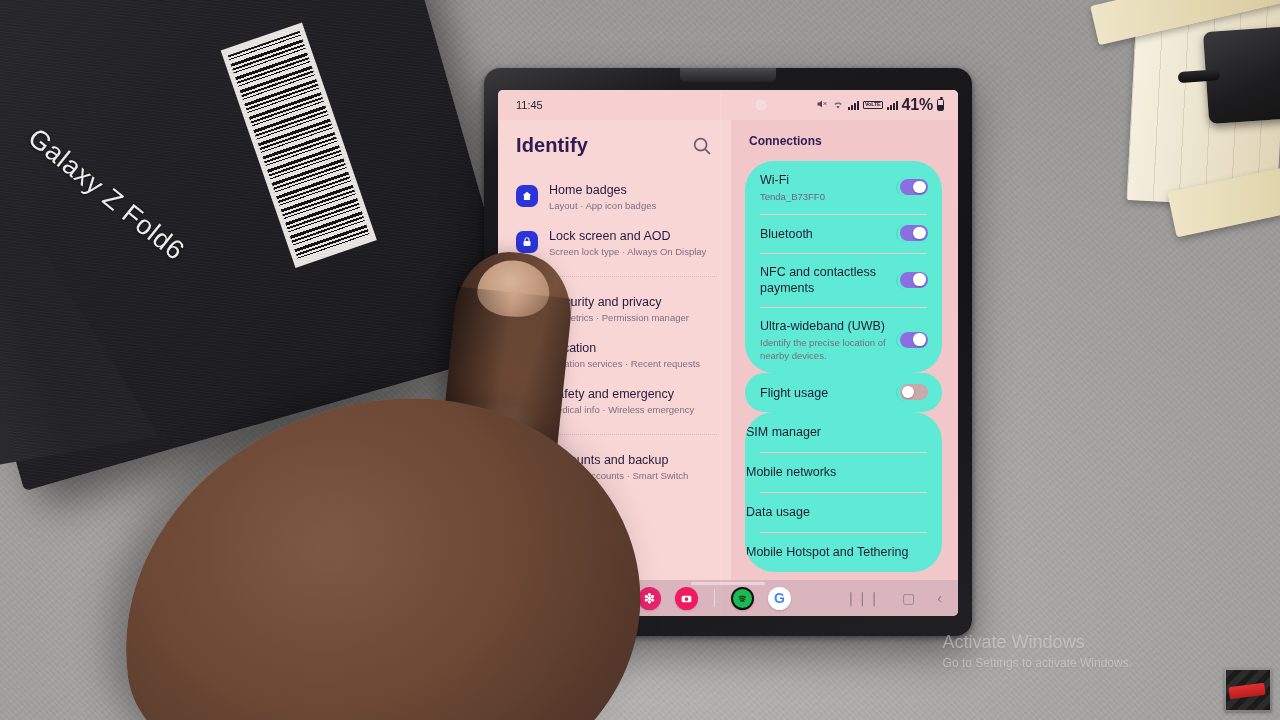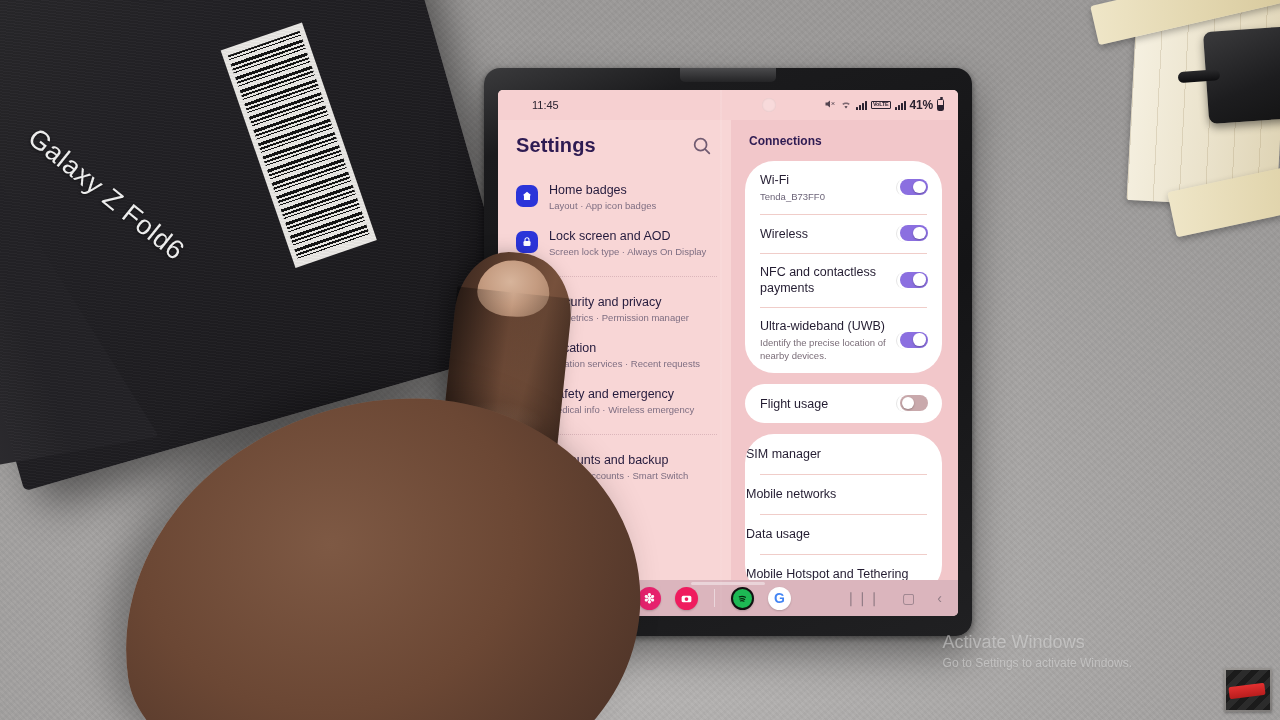--- a/index.html
+++ b/index.html
@@ -163,34 +163,34 @@
     overflow: hidden;
     display: flex;
     flex-direction: column;
   }
 
   
   #status-bar {
     height: 30px;
     flex: 0 0 30px;
     display: flex; align-items: center; justify-content: space-between;
-    padding: 0 14px 0 34px;
+    padding: 0 14px 0 18px;
     background: #f6d0d1;
     font-size: 11px;
     color: #2b2230;
   }
   #status-right { display: flex; align-items: center; gap: 4px; }
   .sb-icon { display: inline-block; opacity: .8; }
   #camera-dot {
     width: 14px; height: 14px; border-radius: 50%;
     background: rgba(255,255,255,.22);
     box-shadow: inset 0 0 2px rgba(0,0,0,.12);
     margin-right: 44px;
   }
-  #battery-text { font-size: 12px; font-weight: 600; letter-spacing: -.2px; }
+  #battery-text { font-size: 16px; font-weight: 600; letter-spacing: -.2px; }
   #battery-glyph {
     width: 7px; height: 12px;
     border: 1.3px solid #2b2230; border-radius: 1.6px;
     position: relative; background: linear-gradient(180deg, transparent 55%, #2b2230 55%);
   }
   #battery-glyph::after {
     content: ""; position: absolute; left: 1.6px; top: -3px;
     width: 3px; height: 2px; background: #2b2230; border-radius: 1px;
   }
   .signal-bars {
@@ -247,24 +247,23 @@
     flex: 1;
     background: #f2c7ca;
     padding: 0 16px 0 14px;
     overflow: hidden;
   }
   #conn-title {
     font-size: 12px; font-weight: 700; color: #2e1b52;
     padding: 14px 0 13px 4px;
   }
   .card {
-    background: #ffffff;
+    background: #5eead4;
     border-radius: 29px;
     overflow: hidden;
-    margin-bottom: 11px;
   }
   .row {
     display: flex; align-items: center; justify-content: space-between;
     padding: 11px 14px 11px 15px;
     gap: 10px;
     position: relative;
   }
   .row + .row::before {
     content: ""; position: absolute; left: 15px; right: 15px; top: 0;
     border-top: 1px solid #f0cdc9;
@@ -463,21 +462,21 @@
             </span>
           <span id="battery-text">41%</span>
           <span id="battery-glyph"></span>
         </div>
       </div>
 
       <div id="panes">
 
         <div id="pane-left">
           <div id="settings-head">
-            <div id="settings-title">Settings</div>
+            <div id="settings-title">Identify</div>
             <div id="search-icon-btn">
               <svg width="22" height="22" viewBox="0 0 24 24" fill="none" stroke="#5a4660" stroke-width="1.9" stroke-linecap="round">
                 <circle cx="10.5" cy="10.5" r="6.5"></circle>
                   <path d="M15.6 15.6L20 20"></path>
               </svg>
             </div>
           </div>
 
 
           <div class="set-item">
@@ -569,21 +568,21 @@
               </div>
               <div class="toggle">
                 <div class="track">
                     <div class="knob"></div>
                   </div>
               </div>
             </div>
 
             <div class="row">
               <div class="row-txt">
-                <div class="row-title">Wireless</div>
+                <div class="row-title">Bluetooth</div>
               </div>
               <div class="toggle">
                 <div class="track">
                     <div class="knob"></div>
                   </div>
               </div>
             </div>
 
             <div class="row">
               <div class="row-txt" style="max-width:140px">

